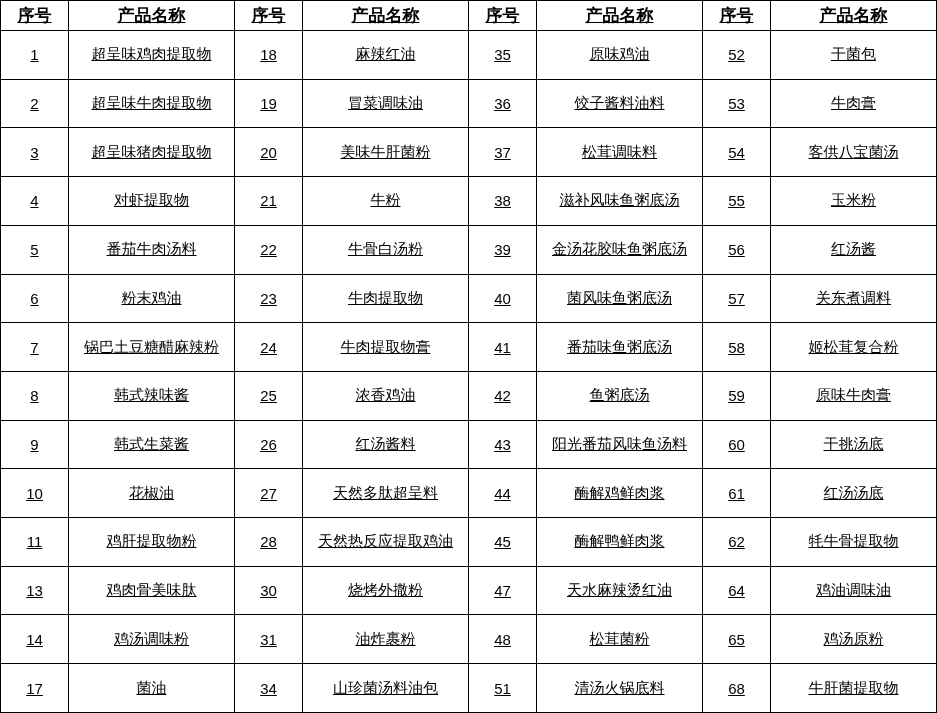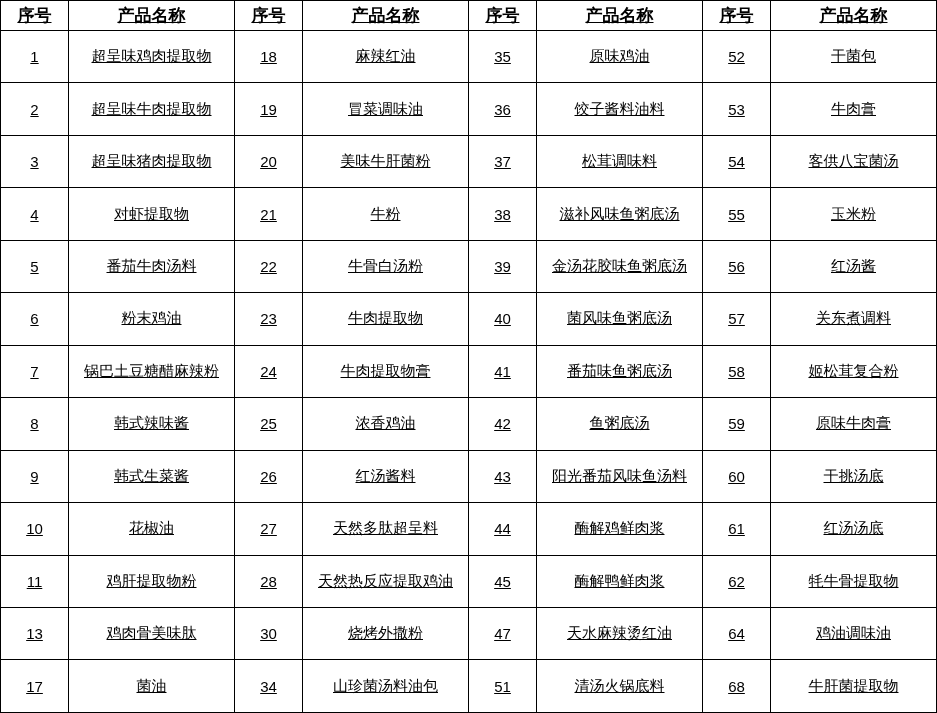--- a/index.html
+++ b/index.html
@@ -187,20 +187,30 @@
           <td>13</td>
           <td>鸡肉骨美味肽</td>
           <td>30</td>
           <td>烧烤外撒粉</td>
           <td>47</td>
           <td>天水麻辣烫红油</td>
           <td>64</td>
           <td>鸡油调味油</td>
         </tr>
         <tr>
+          <td>14</td>
+          <td>鸡汤调味粉</td>
+          <td>31</td>
+          <td>油炸裹粉</td>
+          <td>48</td>
+          <td>松茸菌粉</td>
+          <td>65</td>
+          <td>鸡汤原粉</td>
+        </tr>
+        <tr>
           <td>17</td>
           <td>菌油</td>
           <td>34</td>
           <td>山珍菌汤料油包</td>
           <td>51</td>
           <td>清汤火锅底料</td>
           <td>68</td>
           <td>牛肝菌提取物</td>
         </tr>
       </tbody>

